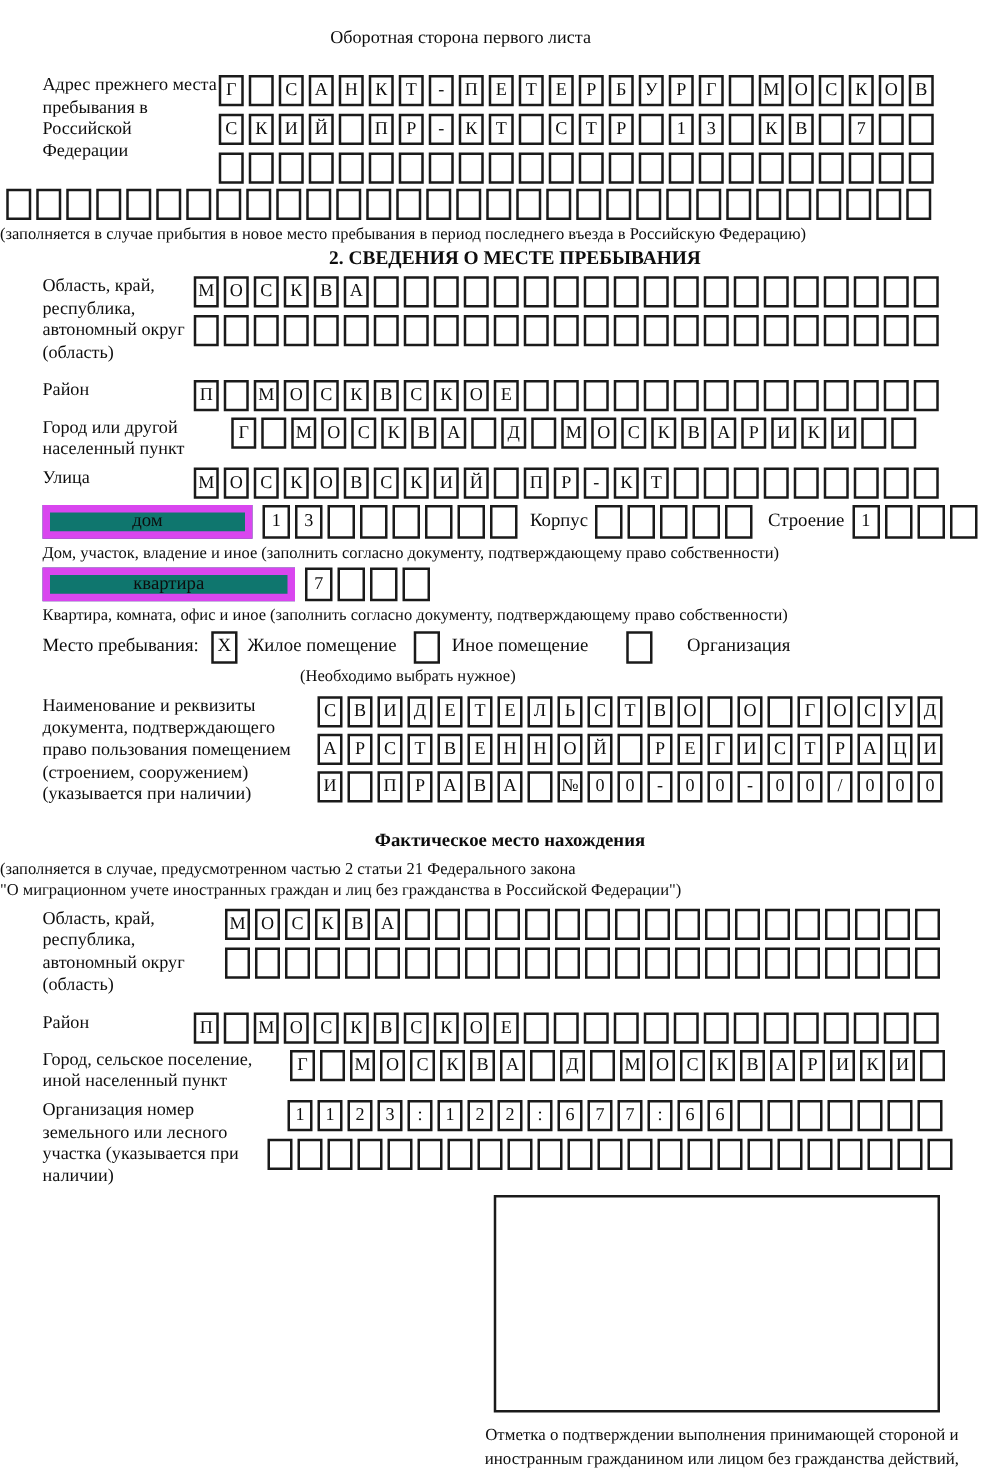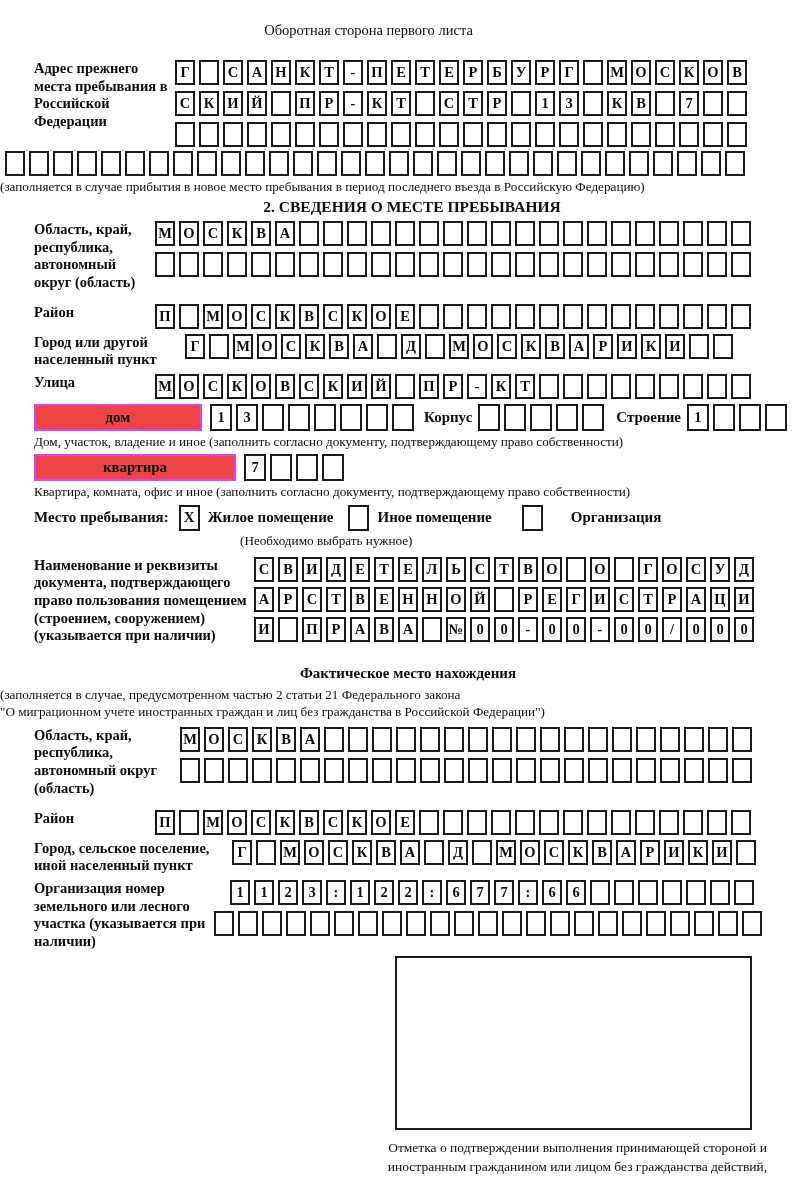--- a/index.html
+++ b/index.html
@@ -1,38 +1,38 @@
 <!DOCTYPE html>
 <html><head>
 <meta charset="utf-8">
 <style>
   html,body{margin:0;padding:0;background:#fff;}
   .page{
     position:relative;width:800px;height:1180px;background:#ffffff;
     font-family:"Liberation Serif","DejaVu Serif",serif;color:#0d0d0d;overflow:hidden;
   }
   .hdr{margin:22px 63px 0 0;text-align:center;font-size:14.5px;}
-  .row{display:flex;align-items:flex-start;margin-left:34px;font-weight:bold;}
+  .row{display:flex;align-items:flex-start;margin-left:34px;}
   .lbl{font-size:14.5px;line-height:1.22;flex:0 0 auto;}
   .w141{width:141px}.w121{width:121px}.w151{width:151px}.w146{width:146px}.w198{width:198px}.w220{width:220px}.w180{width:180px}
   .rows>.cells{margin-top:6px;}
   .rows>.cells:first-child{margin-top:0;}
   .cells{display:flex;gap:4px;}
   .cell{
     flex:0 0 20px;width:20px;height:25px;border:2px solid #1a1a1a;box-sizing:border-box;
     display:flex;align-items:center;justify-content:center;font-size:14.5px;background:#fff;
   }
   .big .cell{flex:0 0 22px;width:22px;height:27px;}
   .fullrow{margin:4px 0 0 5px;}
   .note{font-size:13.2px;text-align:left;margin-top:3px;line-height:1.2;}
   .note-left{font-size:13.2px;margin:3px 0 0 34px;line-height:1.2;}
   .h2{margin-top:3px;text-align:center;font-weight:bold;font-size:15.5px;padding-left:24px;}
   .h3{margin-top:20px;text-align:center;font-weight:bold;font-size:15px;padding-left:16px;}
   .mt5{margin-top:5px}.mt12{margin-top:12px}.mt4{margin-top:4px}.mt7{margin-top:7px}.mt8{margin-top:8px}
-  .fieldbox{border:2px solid #d946ef;height:27px;box-sizing:border-box;display:flex;align-items:center;justify-content:center;font-size:15px;background:#ef4444;}
+  .fieldbox{border:6px solid #d946ef;height:27px;box-sizing:border-box;display:flex;align-items:center;justify-content:center;font-size:15px;background:#0f766e;}
   .dombox{width:168px;margin-right:8px;}
   .kvbox{width:202px;margin-right:8px;}
   .inline-lbl{font-size:15px;line-height:27px;}
   .cb{
     width:21px;height:26px;border:2px solid #1a1a1a;box-sizing:border-box;
     display:inline-flex;align-items:center;justify-content:center;font-size:15px;flex:0 0 auto;
   }
   .stay{align-items:center;margin-top:5px;}
   .stay .opt{font-size:15px;}
   .staynote{font-size:13.2px;margin:2px 0 0 240px;}

